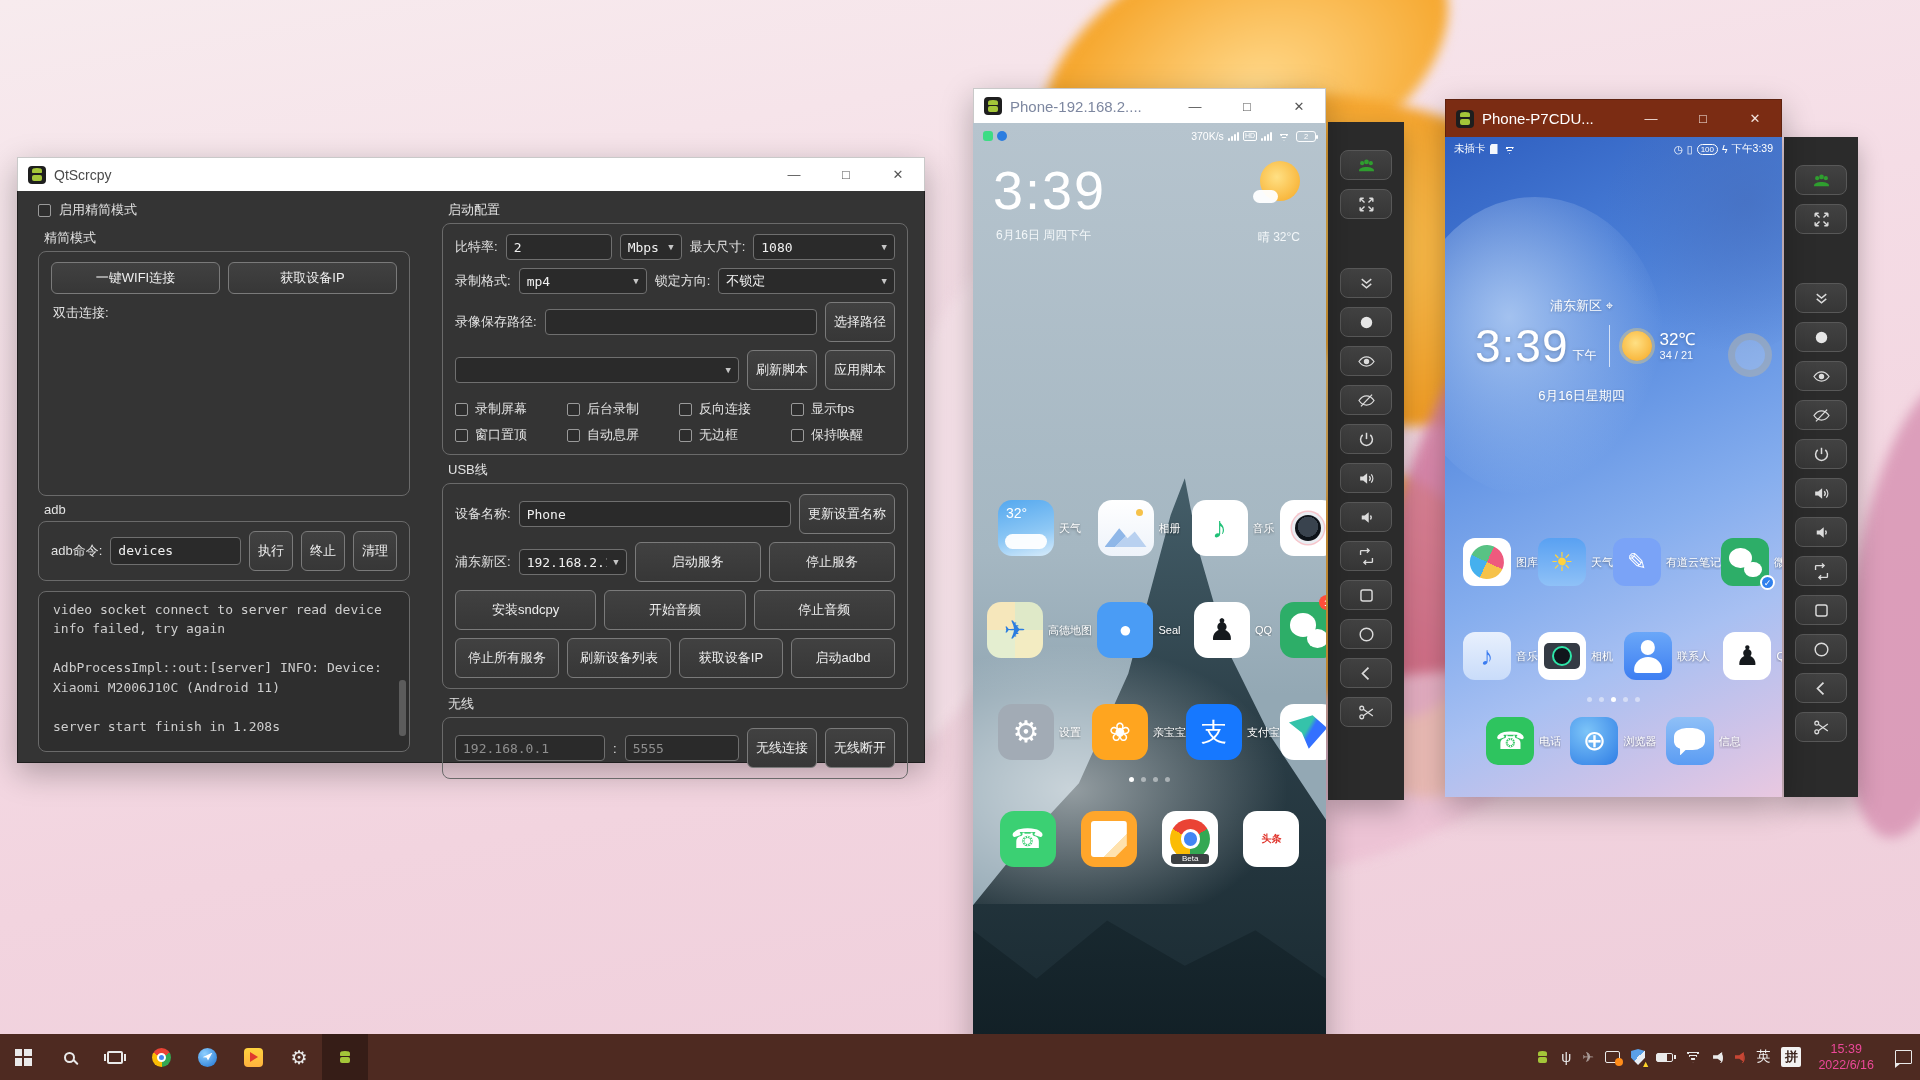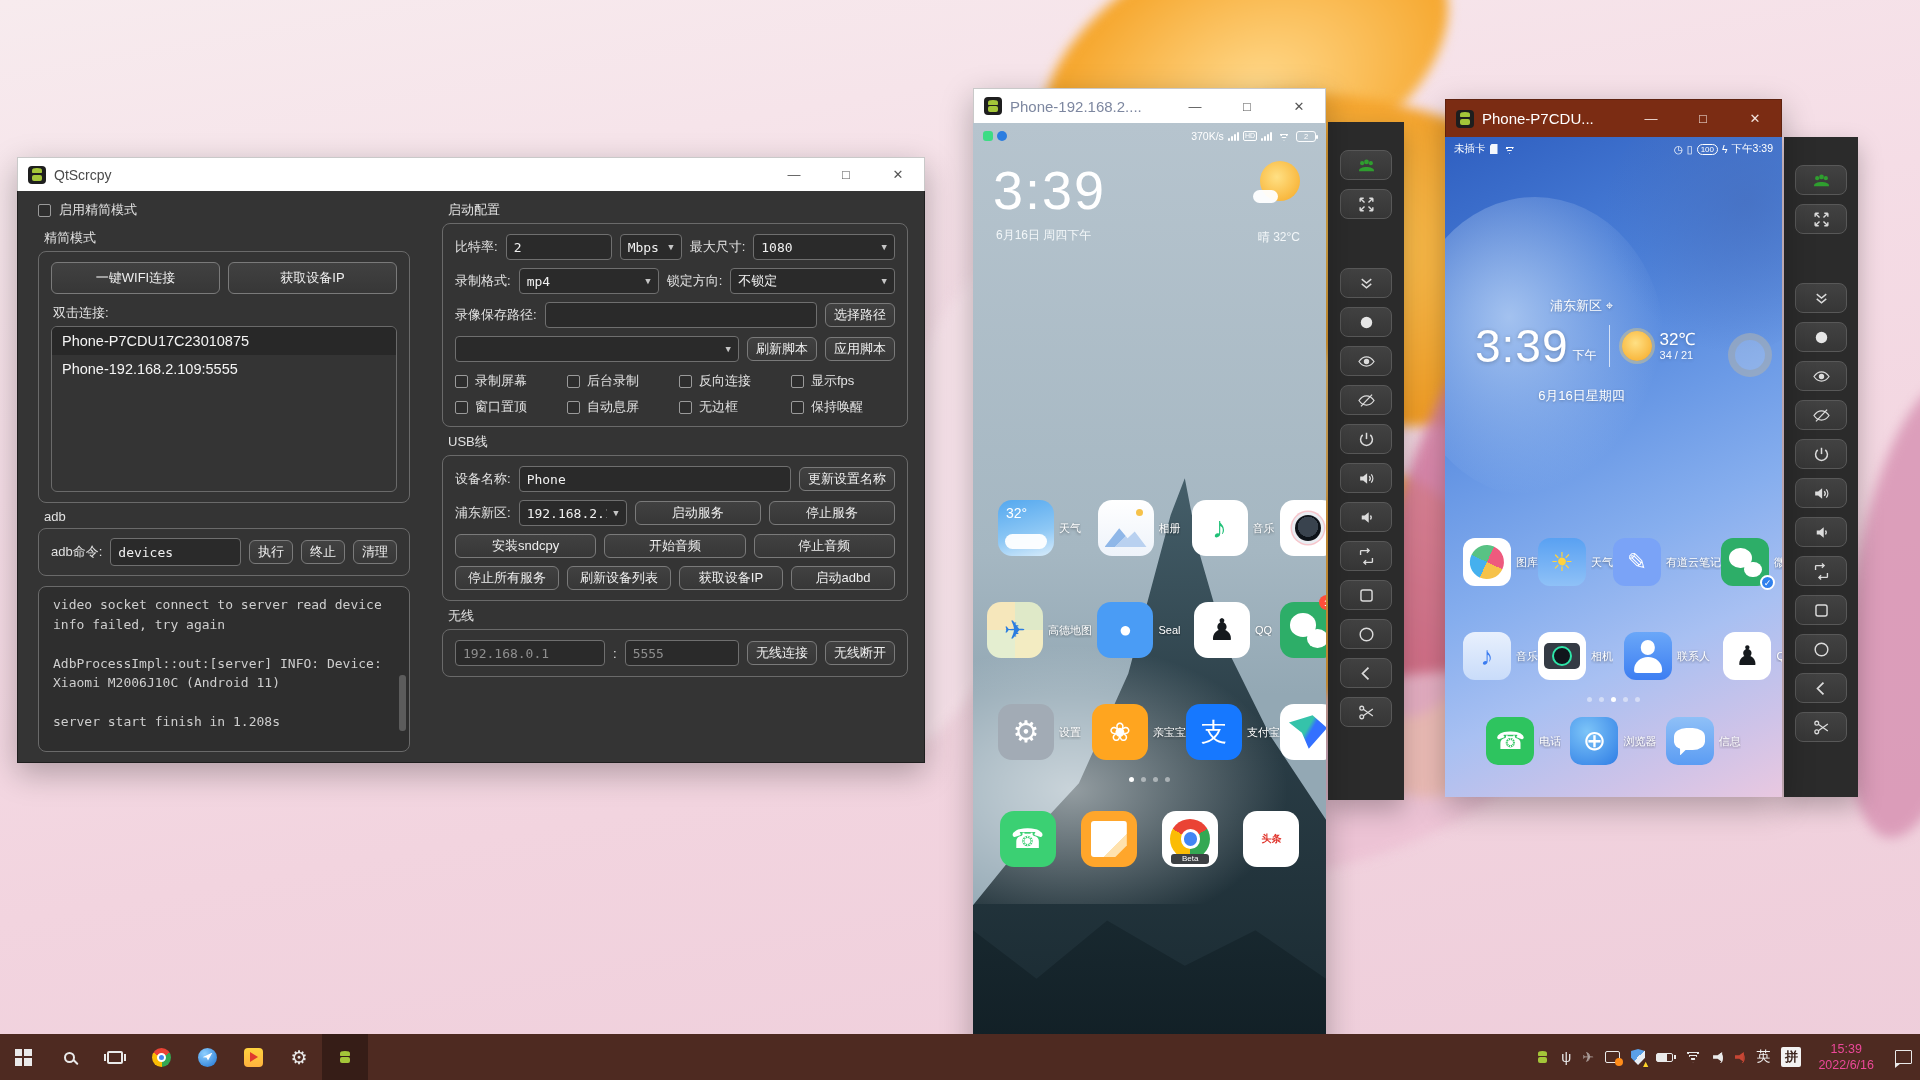--- a/index.html
+++ b/index.html
@@ -32,21 +32,21 @@
   
   #qtwin{left:17px;top:157px;width:908px;height:606px;}
   .qs-body{position:absolute;top:34px;left:0;right:0;bottom:0;background:#343434;border:1px solid #1f1f1f;border-top:none;color:#e2e2e2;}
   .qs-col-l{position:absolute;left:20px;top:10px;width:372px;bottom:10px;display:flex;flex-direction:column;}
   .qs-col-r{position:absolute;left:424px;top:10px;width:466px;bottom:10px;}
   .lb{font-size:13px;color:#e2e2e2;white-space:nowrap;}
   .glabel{font-size:13px;color:#e2e2e2;margin:6px 0 4px 6px;}
   .grp{border:1px solid #6a6a6a;border-radius:8px;padding:10px 12px;}
   .row{display:flex;align-items:center;gap:8px;margin-bottom:8px;}
   .row:last-child{margin-bottom:0;}
-  .btn{background:linear-gradient(#414141,#373737);border:1px solid #7a7a7a;border-radius:6px;color:#efefef;font-size:13px;display:flex;align-items:center;justify-content:center;padding:0 8px;height:24px;white-space:nowrap;}
+  .btn{background:linear-gradient(#414141,#373737);border:1px solid #7a7a7a;border-radius:6px;color:#efefef;font-size:13px;display:flex;align-items:center;justify-content:center;padding:0 8px;height:40px;white-space:nowrap;}
   .btn.big{height:32px;}
   .inp,.combo{background:#2a2a2a;border:1px solid #6f6f6f;border-radius:4px;color:#f0f0f0;font-size:13px;padding:0 7px;height:26px;display:flex;align-items:center;font-family:"DejaVu Sans Mono",monospace;overflow:hidden;white-space:nowrap;}
   .inp.dim{color:#8f8f8f;}
   .combo .arr{margin-left:auto;font-size:9px;color:#c5c5c5;padding-left:6px;}
   .cbx{width:13px;height:13px;border:1px solid #9a9a9a;background:#2d2d2d;border-radius:2px;flex:none;}
   .cbi{display:flex;align-items:center;gap:7px;flex:1;font-size:13px;color:#e2e2e2;}
   .dev-list{border:1px solid #6a6a6a;border-radius:6px;flex:1;overflow:hidden;margin-top:4px;}
   .dev-item{height:28px;display:flex;align-items:center;padding:0 10px;font-size:14.5px;color:#f4f4f4;}
   .dev-item.sel{background:#282828;}
   .log{margin-top:10px;height:166px;background:#2e2e2e;border:1px solid #6a6a6a;border-radius:8px;padding:8px 14px;font-family:"DejaVu Sans Mono",monospace;font-size:13px;line-height:1.5;color:#cecece;white-space:pre-wrap;position:relative;overflow:hidden;}
@@ -220,24 +220,20 @@
           <span class="cbx"></span>
           <span class="lb">启用精简模式</span>
         </div>
         <div class="glabel">精简模式</div>
         <div class="grp" style="display:flex;flex-direction:column;height:252px;">
           <div class="row">
             <div class="btn big" style="flex:1">一键WIFI连接</div>
             <div class="btn big" style="flex:1">获取设备IP</div>
           </div>
           <div class="lb" style="margin:2px 0 0 2px;">双击连接:</div>
-          <div class="dev-list">
-              <div class="dev-item sel">Phone-P7CDU17C23010875</div>
-              <div class="dev-item">Phone-192.168.2.109:5555</div>
-            </div>
         </div>
         <div class="glabel">adb</div>
         <div class="grp" style="padding:9px 12px;">
           <div class="row" style="margin-bottom:0;">
             <span class="lb">adb命令:</span>
             <div class="inp" style="flex:1;height:28px;">devices</div>
             <div class="btn">执行</div>
             <div class="btn">终止</div>
             <div class="btn">清理</div>
           </div>
@@ -264,21 +260,21 @@
                 <span class="arr">▼</span>
               </div>
             <span class="lb">最大尺寸:</span>
             <div class="combo" style="flex:1;">
                 <span>1080</span>
                 <span class="arr">▼</span>
               </div>
           </div>
           <div class="row">
             <span class="lb">录制格式:</span>
-            <div class="combo" style="width:140px;">
+            <div class="combo" style="width:128px;">
                 <span>mp4</span>
                 <span class="arr">▼</span>
               </div>
             <span class="lb">锁定方向:</span>
             <div class="combo" style="flex:1;">
                 <span>不锁定</span>
                 <span class="arr">▼</span>
               </div>
           </div>
           <div class="row">

